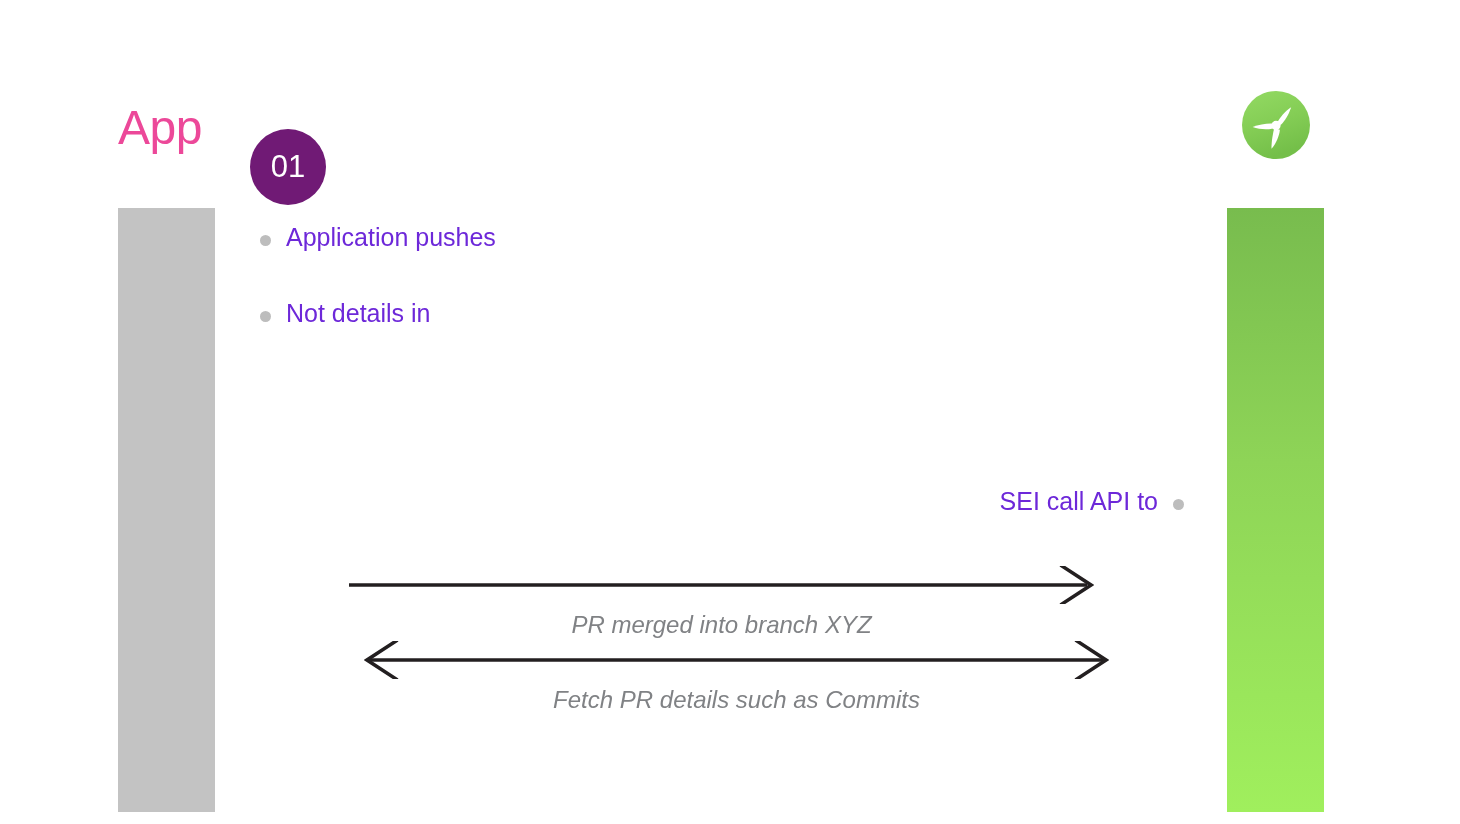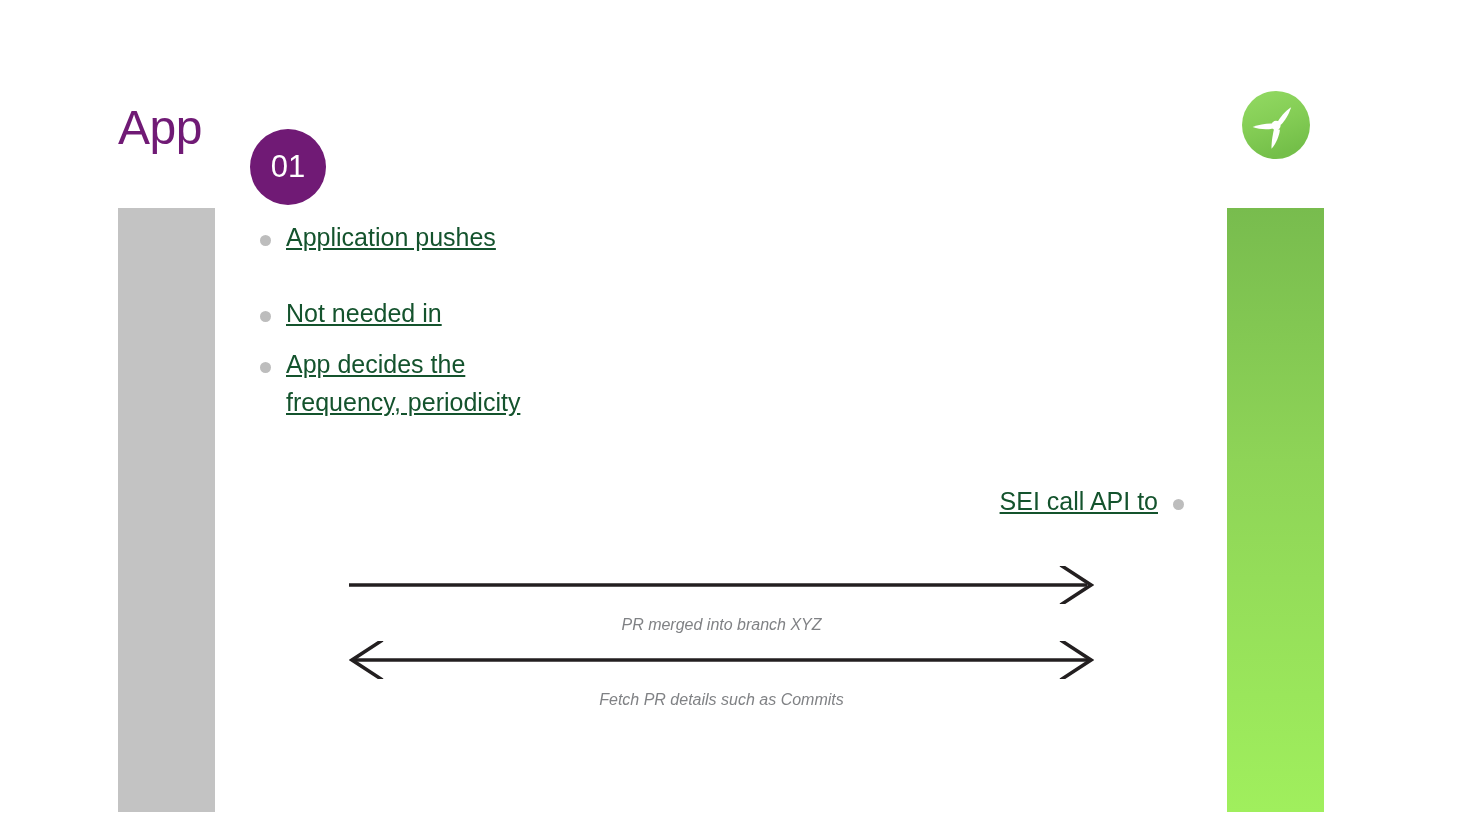--- a/index.html
+++ b/index.html
@@ -22,21 +22,21 @@
   }
 
   
   .page-title {
     position: absolute;
     left: 118px;
     top: 100px;
     font-size: 48px;
     line-height: 56px;
     font-weight: 400;
-    color: #701a75;
+    color: #ec4899;
     letter-spacing: -0.5px;
     white-space: nowrap;
   }
 
   
   .lane-bar {
     position: absolute;
     top: 208px;
     width: 97px;
     height: 604px;
@@ -81,23 +81,22 @@
   .bullet-group {
     position: absolute;
   }
   .bullet-group.left-col  { left: 254px; top: 219px; width: 480px; }
   .bullet-group.right-col { left: 860px; top: 463px; width: 330px; text-align: right; }
 
   .bullet-item {
     position: relative;
     font-size: 25px;
     line-height: 37.5px;
-    color: #14532d;
+    color: #6d28d9;
     font-weight: 400;
-    text-decoration: underline;
   }
   .left-col .bullet-item  { padding-left: 32px; }
   .right-col .bullet-item { padding-right: 32px; margin-top: 20px; }
 
   .bullet-dot {
     position: absolute;
     width: 11px;
     height: 11px;
     border-radius: 50%;
     background: #bdbdbd;
@@ -105,26 +104,26 @@
   }
   .left-col  .bullet-dot { left: 6px; }
   .right-col .bullet-dot { right: 6px; }
 
   .gap-lg { height: 38px; }
   .gap-sm { height: 14px; }
 
   
   .arrow-block { position: absolute; }
   .arrow-block.first  { left: 349px; top: 566px; width: 745px; }
-  .arrow-block.second { left: 349px; top: 641px; width: 745px; }
+  .arrow-block.second { left: 364px; top: 641px; width: 745px; }
 
   .arrow-svg { display: block; }
 
   .arrow-label {
-    font-size: 16px;
+    font-size: 24px;
     line-height: 34px;
     font-style: italic;
     color: #808285;
     text-align: center;
     width: 745px;
     margin-top: 4px;
     white-space: nowrap;
   }
 </style>
 </head>
@@ -167,30 +166,25 @@
 
     <div class="bullet-item">
       <span class="bullet-dot"></span>
       <div>Application pushes</div>
     </div>
 
     <div class="gap-lg"></div>
 
     <div class="bullet-item">
       <span class="bullet-dot"></span>
-      <div>Not needed in</div>
+      <div>Not details in</div>
     </div>
 
     <div class="gap-sm"></div>
 
-    <div class="bullet-item">
-      <span class="bullet-dot"></span>
-      <div>App decides the</div>
-      <div>frequency, periodicity</div>
-    </div>
 
   </div>
 
   <div class="bullet-group right-col">
     <div class="bullet-item">
       <span class="bullet-dot"></span>
       <div>SEI call API to</div>
     </div>
   </div>
 

